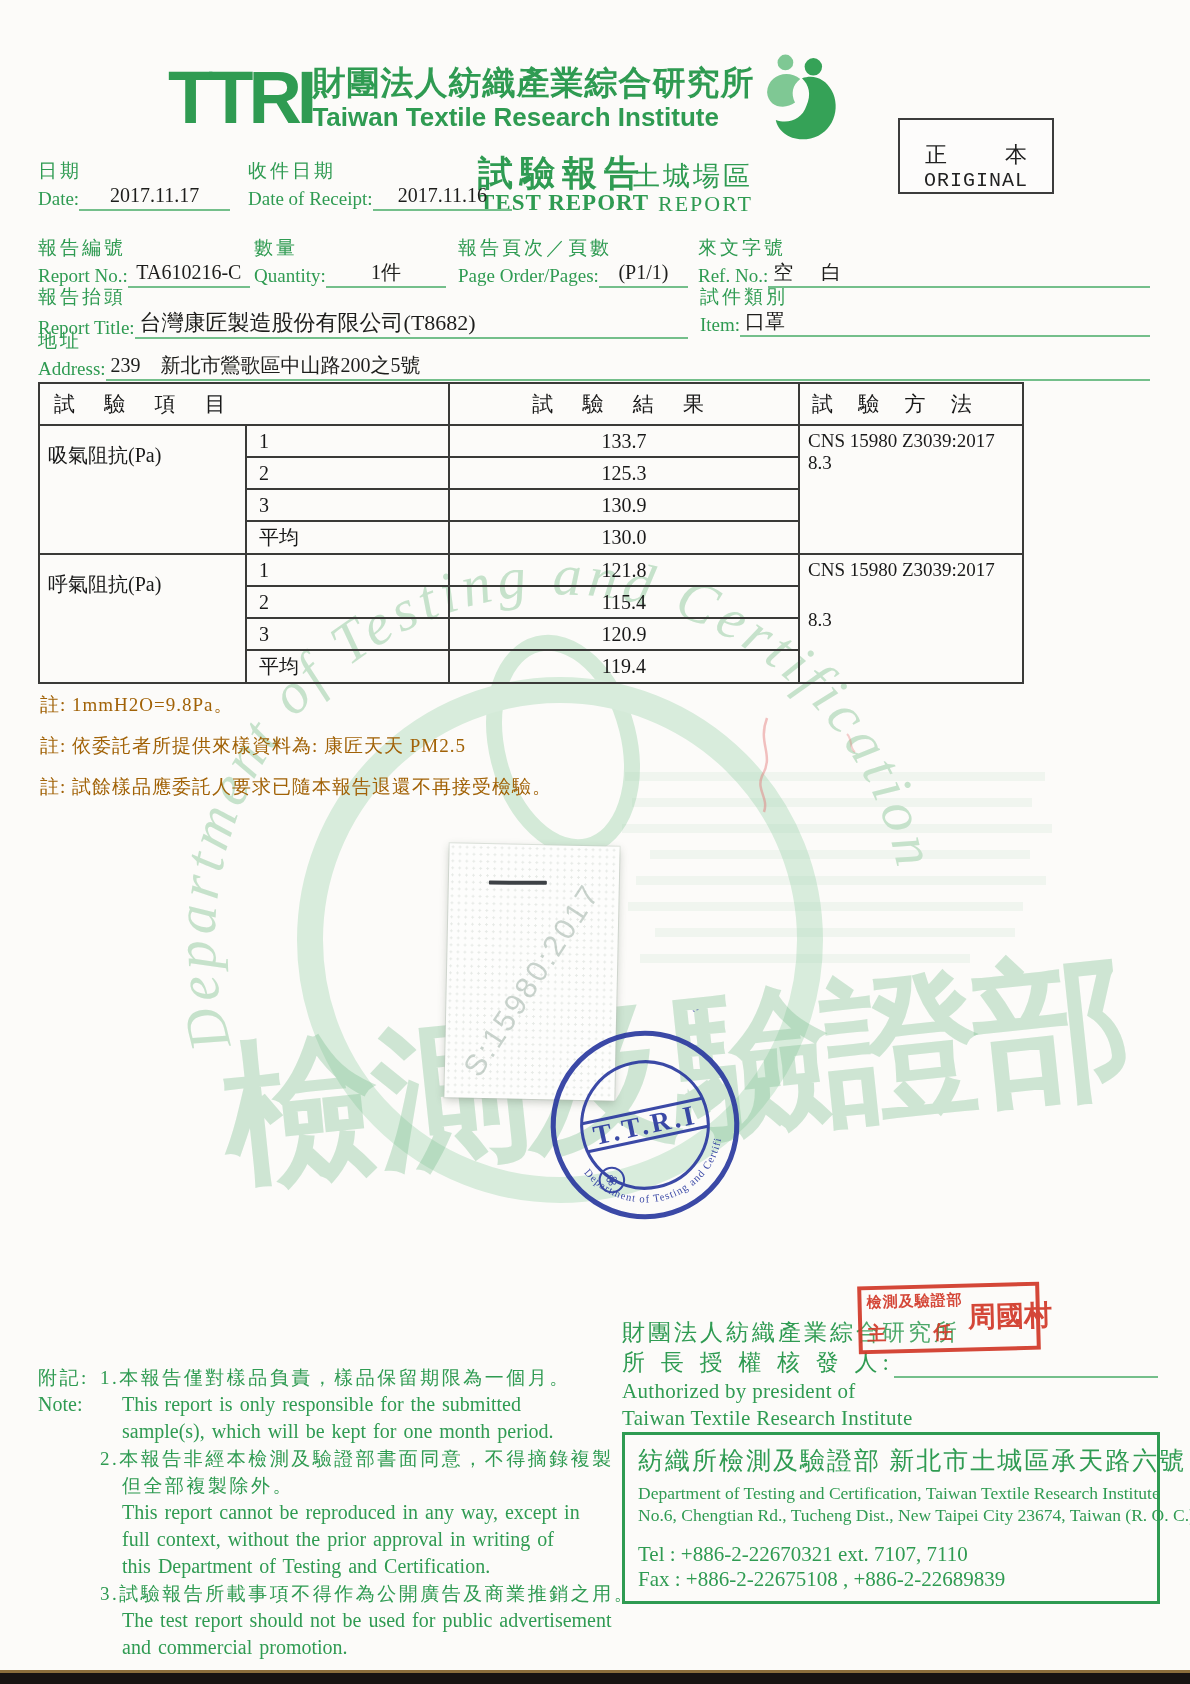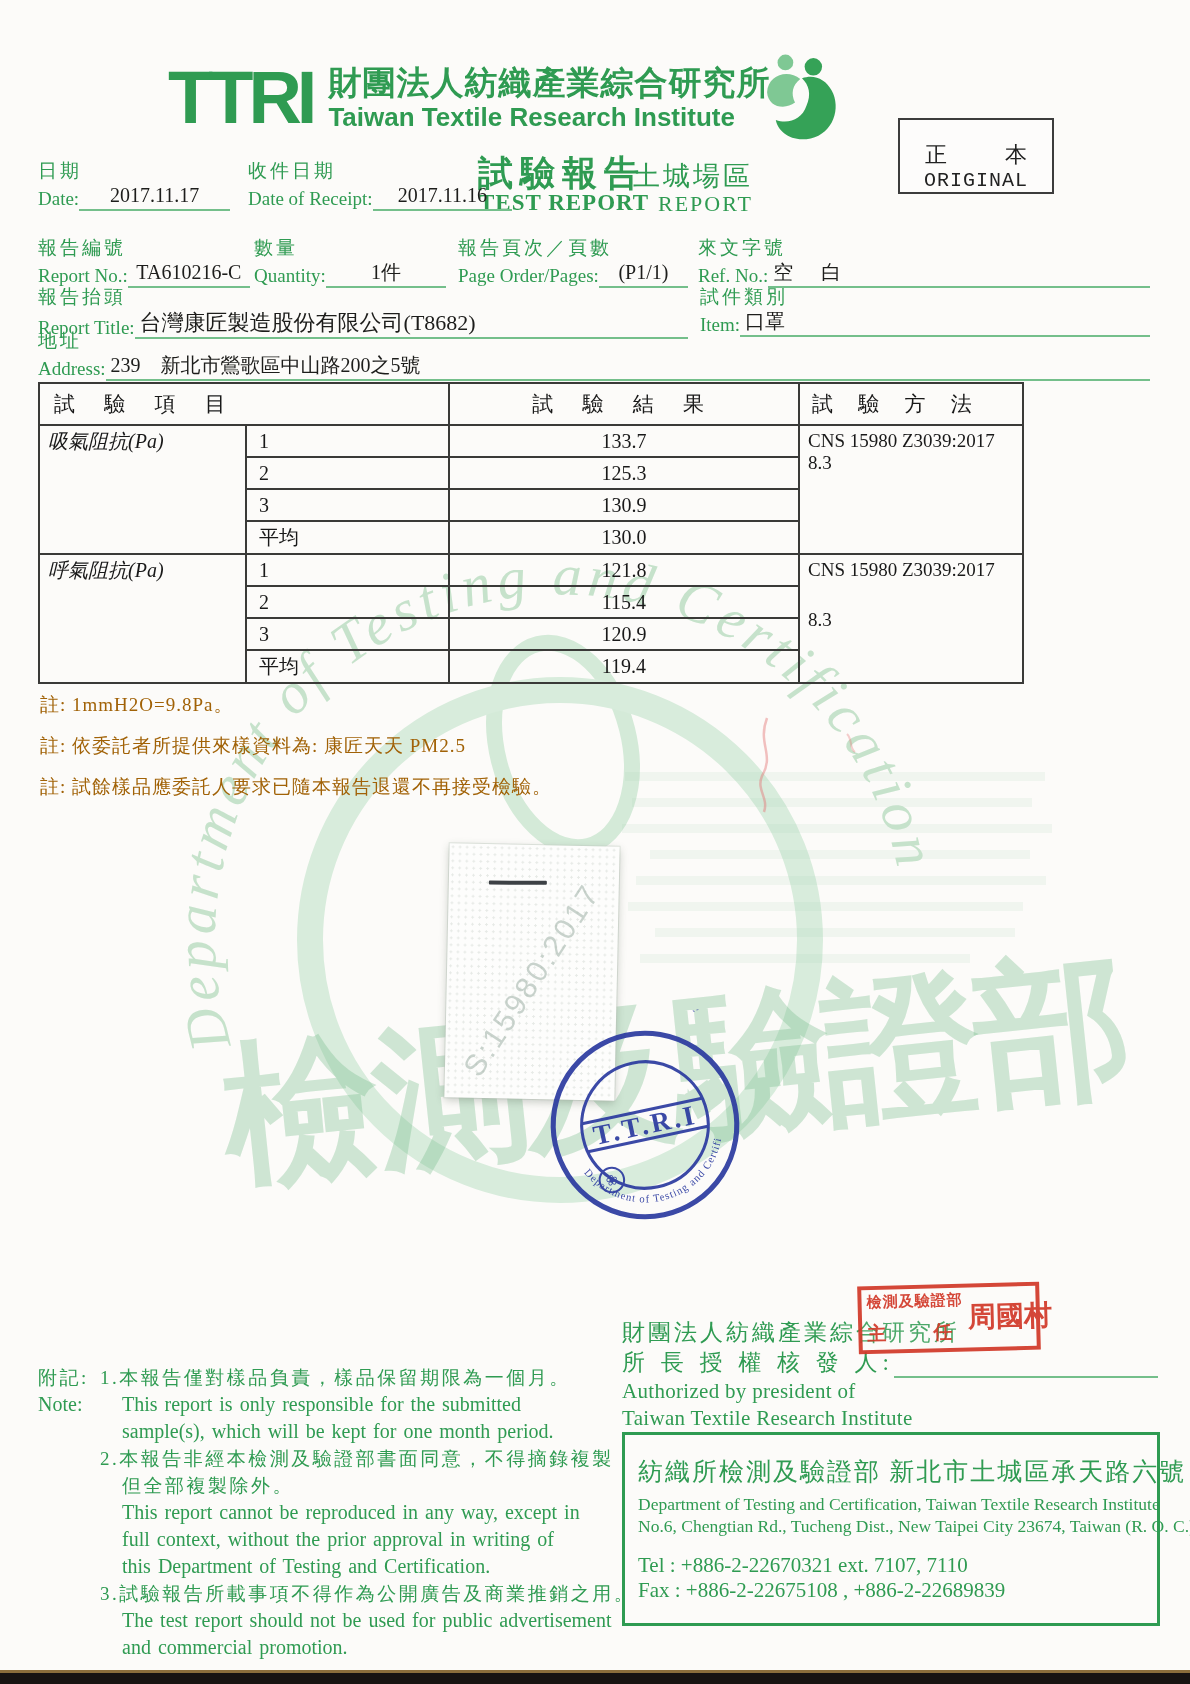--- a/index.html
+++ b/index.html
@@ -6,21 +6,21 @@
     --g:#2f9b52; --ul:#74bf8b; --red:#d23a2a; --blue:#2b3aa0; --ink:#1d1d1b;
   }
   *{margin:0;padding:0;box-sizing:border-box;}
   html,body{background:#888;}
   .page{
     position:relative; width:1190px; height:1684px; margin:0 auto;
     background:#fcfbf9; overflow:hidden;
     font-family:"Liberation Serif","DejaVu Serif",serif; color:var(--ink);
   }
   
-  .brand{position:absolute; left:168px; top:64px; display:flex; gap:16px; align-items:flex-start;}
+  .brand{position:absolute; left:168px; top:64px; display:flex; align-items:flex-start;}
   .brand-acronym{font-family:"Liberation Sans","DejaVu Sans",sans-serif; font-weight:bold;
     color:var(--g); font-size:74px; line-height:0.92; letter-spacing:-5px;}
   .brand-zh{font-size:33px; color:var(--g); font-weight:bold; letter-spacing:1px;
     font-family:"Liberation Sans","DejaVu Sans",sans-serif; line-height:1.15;}
   .brand-en{font-size:26px; color:var(--g); font-weight:bold;
     font-family:"Liberation Sans","DejaVu Sans",sans-serif;}
   .logo-mark{position:absolute; left:758px; top:52px;}
   .orig-box{position:absolute; left:898px; top:118px; width:156px; height:76px;
     border:2px solid #3c3c3c; display:flex; flex-direction:column; align-items:center;
     justify-content:center; color:#222; background:rgba(255,255,255,0.4);}
@@ -45,21 +45,21 @@
   .v-left{text-align:left;}
   .sp-wide{letter-spacing:4px;}
   
   .rtable{position:absolute; left:38px; top:382px; border-collapse:collapse;
     font-size:20px; color:#191919; table-layout:fixed;}
   .rtable td{border:2px solid #3a3a38; padding:2px 8px; background:transparent;}
   .rtable .th{height:42px; font-size:21px;}
   .rtable .h-item{letter-spacing:12px; padding-left:14px;}
   .rtable .h-result{text-align:center; letter-spacing:12px;}
   .rtable .h-method{letter-spacing:10px; padding-left:12px;}
-  .rtable .c-item{vertical-align:top; padding-top:2px; font-size:20px;font-style:italic;}
+  .rtable .c-item{vertical-align:top; padding-top:16px; font-size:20px;}
   .rtable .c-rep{height:32px; padding-left:12px;}
   .rtable .c-val{text-align:center;}
   .rtable .c-method{vertical-align:top; padding-top:4px; font-size:19px;}
   .method-l2{margin-top:28px;}
   
   .note-line{position:absolute; left:40px; font-size:19px; color:#a16207; letter-spacing:1px;}
   
   .wm-svg{position:absolute; left:0; top:0; pointer-events:none;}
   .calli{position:absolute; left:222px; top:968px; font-size:155px; white-space:nowrap;
     color:rgba(120,190,140,0.35); letter-spacing:-4px; transform:rotate(-6deg);
@@ -94,21 +94,21 @@
   .fn-line-zh{letter-spacing:2.5px; white-space:nowrap;}
   .fn-line-en{font-size:20px; word-spacing:2px; white-space:nowrap;}
   .ind{padding-left:22px;}
   
   .fr{position:absolute; left:622px; top:1318px; width:536px; color:var(--g);}
   .fr-org{font-size:23px; letter-spacing:3px; line-height:30px;}
   .fr-auth{display:flex; align-items:flex-end; font-size:23px; letter-spacing:5px; line-height:30px;}
   .fr-ul{flex:1; border-bottom:2px solid var(--ul);}
   .fr-en{font-size:21px; line-height:27px; letter-spacing:0.3px;}
   .contact-box{position:absolute; left:622px; top:1432px; width:538px;
-    border:3px solid var(--g); padding:20px 13px; color:var(--g);}
+    border:3px solid var(--g); padding:9px 13px; color:var(--g);}
   .cb-zh{font-size:25px; letter-spacing:2px; margin-bottom:5px; white-space:nowrap;}
   .cb-en{font-size:17.5px; line-height:22px; white-space:nowrap;}
   .cb-tel{font-size:21px; margin-top:16px;}
   .cb-fax{font-size:21px;}
   
   .pink-mark{position:absolute; left:745px; top:712px; pointer-events:none;}
   .scan-bar{position:absolute; left:0; bottom:0; width:100%; height:14px;
     background:#171311; border-top:3px solid #8a6d3b;}
 </style>
 </head>

